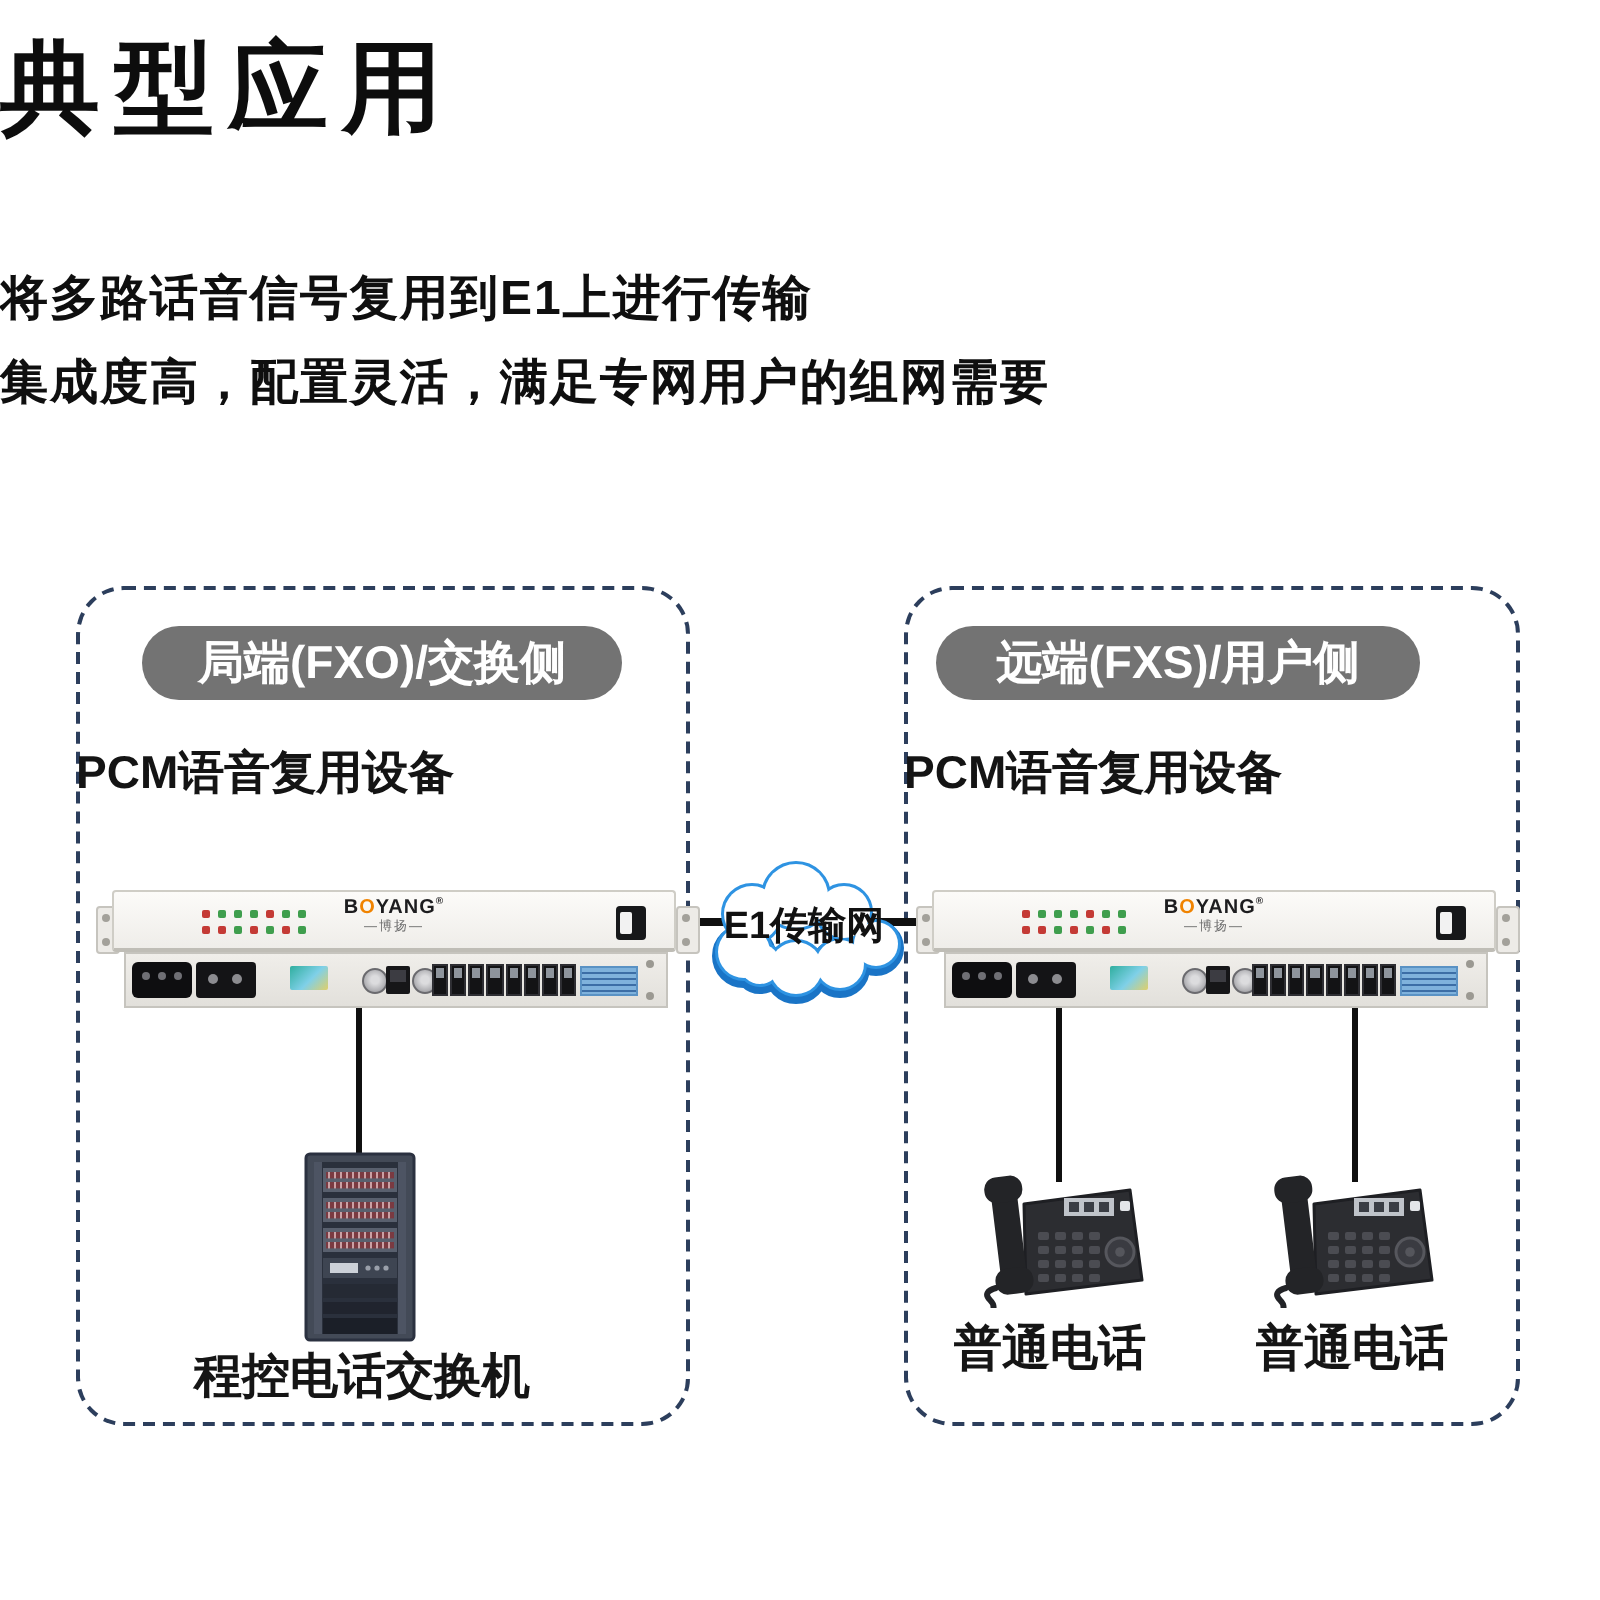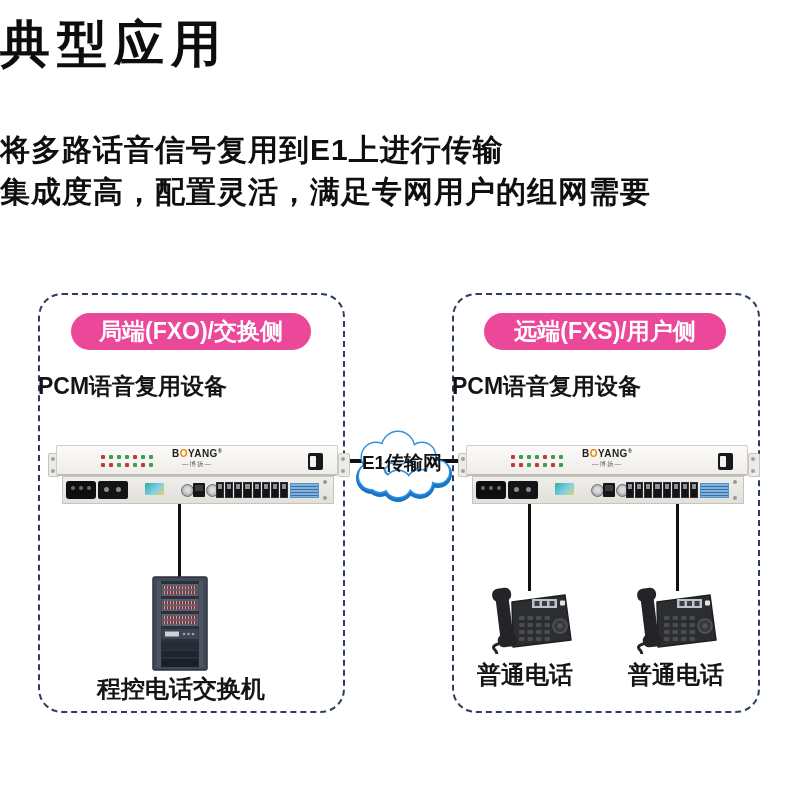--- a/index.html
+++ b/index.html
@@ -4,34 +4,34 @@
 <style>
   html,body{margin:0;padding:0;background:#fff;}
   body{width:800px;height:800px;position:relative;overflow:hidden;
        font-family:"Liberation Sans","DejaVu Sans",sans-serif;color:#111;}
   .abs{position:absolute;}
   .ctr{text-align:left;}
 
   
   .page-title{left:0;top:14px;width:800px;font-size:50px;line-height:60px;
               font-weight:900;letter-spacing:7px;color:#0d0d0d;}
-  .desc{left:0;width:800px;font-size:30px;line-height:30px;font-weight:700;
+  .desc{left:0;width:800px;font-size:24px;line-height:30px;font-weight:700;
         letter-spacing:1px;color:#0f0f0f;}
   .desc1{top:135px;} .desc2{top:177px;}
 
   
   .zone{border:2px dashed #2c3e5c;border-radius:24px;background:transparent;}
   .zone-left{left:38px;top:293px;width:303px;height:416px;}
   .zone-right{left:452px;top:293px;width:304px;height:416px;}
 
   .badge{top:313px;height:37px;line-height:37px;border-radius:19px;
-         background:#ec4899;color:#fff;font-size:23px;font-weight:700;
+         background:#737373;color:#fff;font-size:23px;font-weight:700;
          text-align:center;z-index:4;}
   .badge-left{left:71px;width:240px;}
-  .badge-right{left:484px;width:242px;}
+  .badge-right{left:468px;width:242px;}
 
   .devname{top:371px;font-size:23px;line-height:30px;font-weight:600;color:#141414;
            text-align:left;z-index:2;}
   .devname-left{left:38px;width:307px;}
   .devname-right{left:452px;width:308px;}
 
   
   .hline{left:342px;top:459px;width:120px;height:4px;background:#101010;z-index:1;}
   .vline{width:3px;background:#101010;z-index:1;}
   .vline-pbx{left:178px;top:503px;height:75px;}

